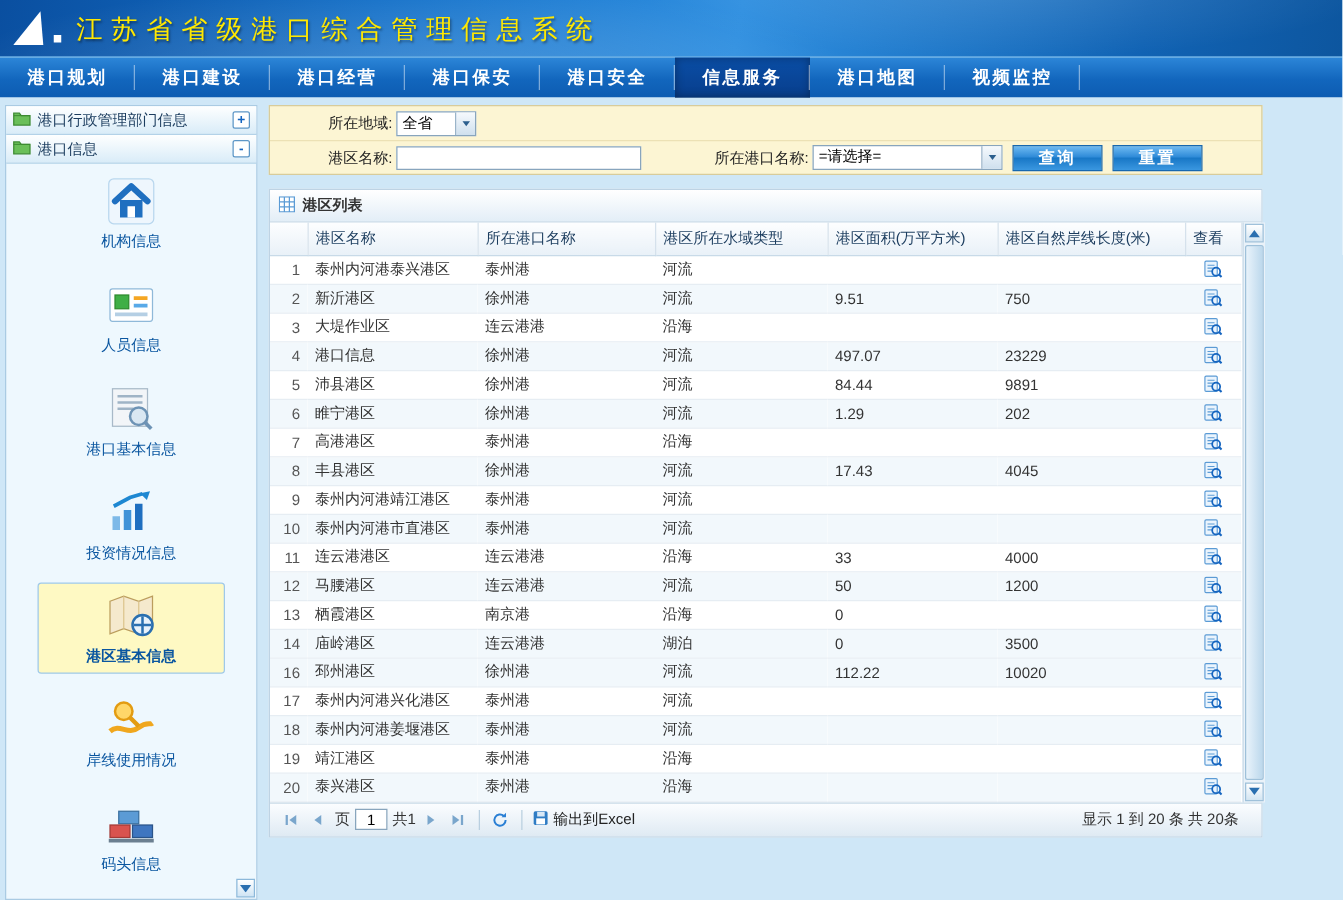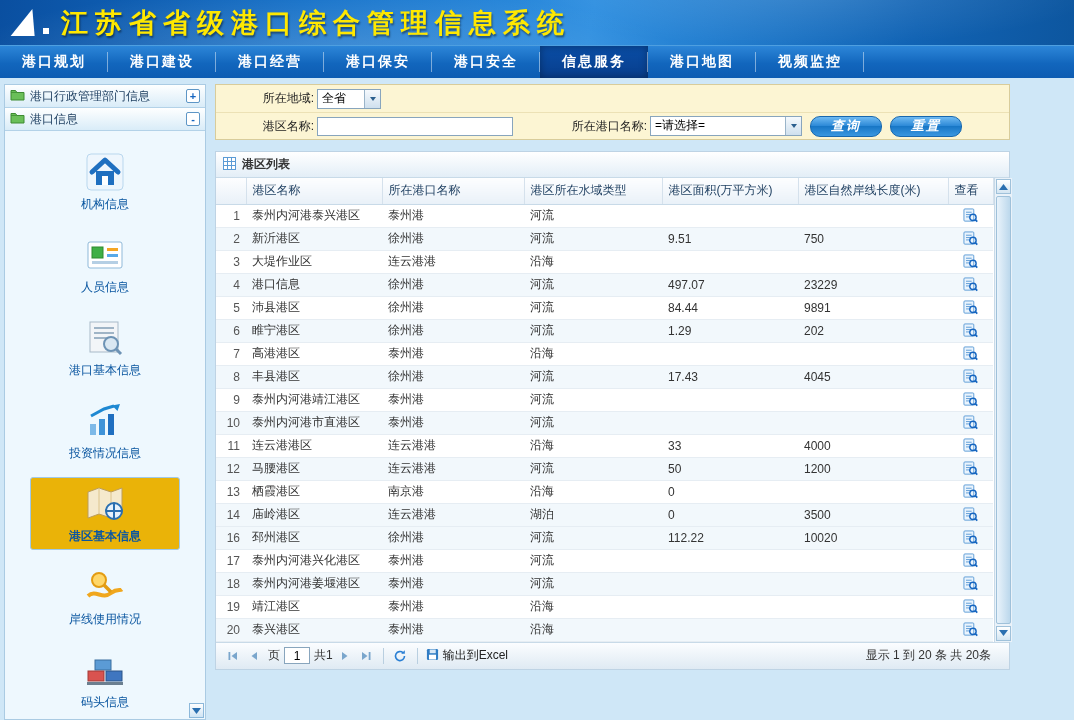--- a/index.html
+++ b/index.html
@@ -6,39 +6,39 @@
   html,body { width:1074px; height:720px; overflow:hidden; }
   body { font-family:"Liberation Sans","DejaVu Sans",sans-serif; font-size:12px; background:#cfe7f7; }
   .page { width:1074px; height:720px; display:flex; flex-direction:column; }
 
   
   .app-header { height:45px; background:linear-gradient(100deg,#0a4fa0 0%,#1470c8 28%,#2f8fe0 55%,#1163b4 85%,#0d569f 100%); display:flex; align-items:center; padding-left:14px; position:relative; overflow:hidden; flex:none; }
   .app-header::after { content:""; position:absolute; inset:0; background:radial-gradient(ellipse 600px 120px at 30% 130%,rgba(255,255,255,.20),transparent 60%),radial-gradient(ellipse 500px 100px at 75% -30%,rgba(255,255,255,.14),transparent 60%); pointer-events:none; }
   .logo { display:flex; align-items:flex-end; margin-right:12px; position:relative; z-index:1; }
   .logo-sail { width:0; height:0; border-left:15px solid transparent; border-right:9px solid transparent; border-bottom:27px solid #fff; transform:skewX(-14deg); display:inline-block; }
   .logo-dot { width:6px; height:6px; background:#fff; display:inline-block; margin-left:5px; margin-bottom:2px; }
-  .app-title { font-size:27px; color:#ffe800; font-weight:bold; letter-spacing:7px; text-shadow:1px 2px 2px rgba(0,0,0,.45); position:relative; z-index:1; }
+  .app-title { font-size:21px; color:#ffe800; font-weight:normal; letter-spacing:7px; text-shadow:1px 2px 2px rgba(0,0,0,.45); position:relative; z-index:1; }
 
   
   .main-nav { height:33px; background:linear-gradient(180deg,#2c86d8 0%,#1266bd 55%,#0d5cb2 100%); display:flex; border-top:1px solid #4e9fe0; flex:none; }
   .nav-tab { width:108px; display:flex; align-items:center; justify-content:center; color:#fff; font-size:14px; font-weight:bold; letter-spacing:2px; cursor:pointer; position:relative; }
   .nav-tab::after { content:""; position:absolute; right:0; top:6px; bottom:6px; width:1px; background:rgba(255,255,255,.45); }
   .nav-tab.active { background:linear-gradient(180deg,#0a4ea6 0%,#083e8c 100%); box-shadow:inset 0 0 8px rgba(0,0,0,.35); }
 
   
   .content { flex:1; display:flex; padding:6px 0 0 4px; background:#cfe7f7; overflow:hidden; }
 
   
   .sidebar { width:202px; background:#eef8fe; border:1px solid #aacbe3; position:relative; display:flex; flex-direction:column; flex:none; }
   .side-group { height:23px; display:flex; align-items:center; gap:5px; padding:0 5px; background:linear-gradient(180deg,#feffff,#d9ecf8); border-bottom:1px solid #b3d2e8; cursor:pointer; flex:none; }
   .grp-label { flex:1; color:#1b3c5e; font-size:12px; white-space:nowrap; overflow:hidden; }
   .grp-toggle { width:14px; height:14px; border:1px solid #5d96c6; background:#fff; color:#1565c0; font-weight:bold; font-size:11px; line-height:12px; text-align:center; border-radius:2px; cursor:pointer; flex:none; }
-  .side-items { flex:1; display:flex; flex-direction:column; align-items:center; padding-top:14px; gap:10px; overflow:hidden; }
+  .side-items { flex:1; display:flex; flex-direction:column; align-items:center; padding-top:3px; gap:10px; overflow:hidden; }
   .side-item { width:150px; display:flex; flex-direction:column; align-items:center; gap:3px; padding:5px 0 4px; border-radius:3px; cursor:pointer; border:1px solid transparent; }
-  .side-item.selected { background:#eab308; border-color:#9fc9e9; }
+  .side-item.selected { background:#fef9c3; border-color:#9fc9e9; }
   .side-icon { width:42px; height:42px; display:flex; align-items:center; justify-content:center; }
   .side-icon svg { width:42px; height:42px; }
   .side-label { font-size:12px; color:#0a56a0; }
   .side-item.selected .side-label { font-weight:bold; }
   .side-scroll-down { position:absolute; right:1px; bottom:1px; width:15px; height:15px; background:linear-gradient(180deg,#ffffff,#cfe4f4); border:1px solid #8cb8da; display:flex; align-items:center; justify-content:center; cursor:pointer; }
 
   
   .main { width:795px; margin-left:9px; display:flex; flex-direction:column; flex:none; }
 
   .filter-panel { background:#fcf5d3; border:1px solid #d8cc9b; flex:none; }
@@ -46,21 +46,21 @@
   .filter-row + .filter-row { border-top:1px solid #ece1b5; }
   .f-label { color:#222; margin-left:26px; width:72px; text-align:right; white-space:nowrap; }
   .f-label2 { margin-left:48px; width:86px; }
   .f-input { width:196px; height:19px; margin-left:3px; border:1px solid #88a5bd; padding:0 3px; font-size:12px; font-family:inherit; background:#fff; }
   .select { height:20px; margin-left:3px; border:1px solid #88a5bd; background:#fff; display:flex; cursor:pointer; }
   .sel-region { width:64px; }
   .sel-port { width:152px; }
   .sel-value { flex:1; padding-left:4px; white-space:nowrap; overflow:hidden; }
   .sel-arrow { width:16px; height:18px; background:linear-gradient(180deg,#f5f9fd,#cfe0ee); border-left:1px solid #9ab4c9; display:flex; align-items:center; justify-content:center; flex:none; }
   .sel-arrow::after { content:""; border-left:3.5px solid transparent; border-right:3.5px solid transparent; border-top:4.5px solid #2b5f8e; }
-  .btn { width:72px; height:21px; margin-left:8px; border:1px solid #1767ae; border-radius:10px; background:linear-gradient(180deg,#6fbaf2 0%,#2f8bd8 45%,#1877c6 50%,#3a97e0 100%); color:#fff; font-size:13px; font-weight:bold; letter-spacing:2px; cursor:pointer; font-family:inherit;font-style:italic; }
+  .btn { width:72px; height:21px; margin-left:8px; border:1px solid #1767ae; border-radius:0; background:linear-gradient(180deg,#6fbaf2 0%,#2f8bd8 45%,#1877c6 50%,#3a97e0 100%); color:#fff; font-size:13px; font-weight:bold; letter-spacing:2px; cursor:pointer; font-family:inherit; }
 
   .grid-panel { margin-top:11px; border:1px solid #bed3e4; background:#fff; display:flex; flex-direction:column; flex:none; }
   .grid-title { height:26px; display:flex; align-items:center; gap:6px; padding:0 7px; background:linear-gradient(180deg,#ffffff,#e3eef7); border-bottom:1px solid #c8dae8; font-weight:bold; color:#333; flex:none; }
   .grid-body { display:flex; }
   .grid-table { border-collapse:collapse; table-layout:fixed; width:777px; }
   .grid-table th { height:26px; background:linear-gradient(180deg,#fdfeff,#e9f1f8); border-right:1px solid #d5e1ec; border-bottom:1px solid #c8dae8; font-weight:normal; color:#1b3c5e; text-align:left; padding:0 6px; font-size:12px; white-space:nowrap; overflow:hidden; }
   .grid-table th:nth-child(1){ width:30px; }
   .grid-table th:nth-child(2){ width:136px; }
   .grid-table th:nth-child(3){ width:142px; }
   .grid-table th:nth-child(4){ width:138px; }

